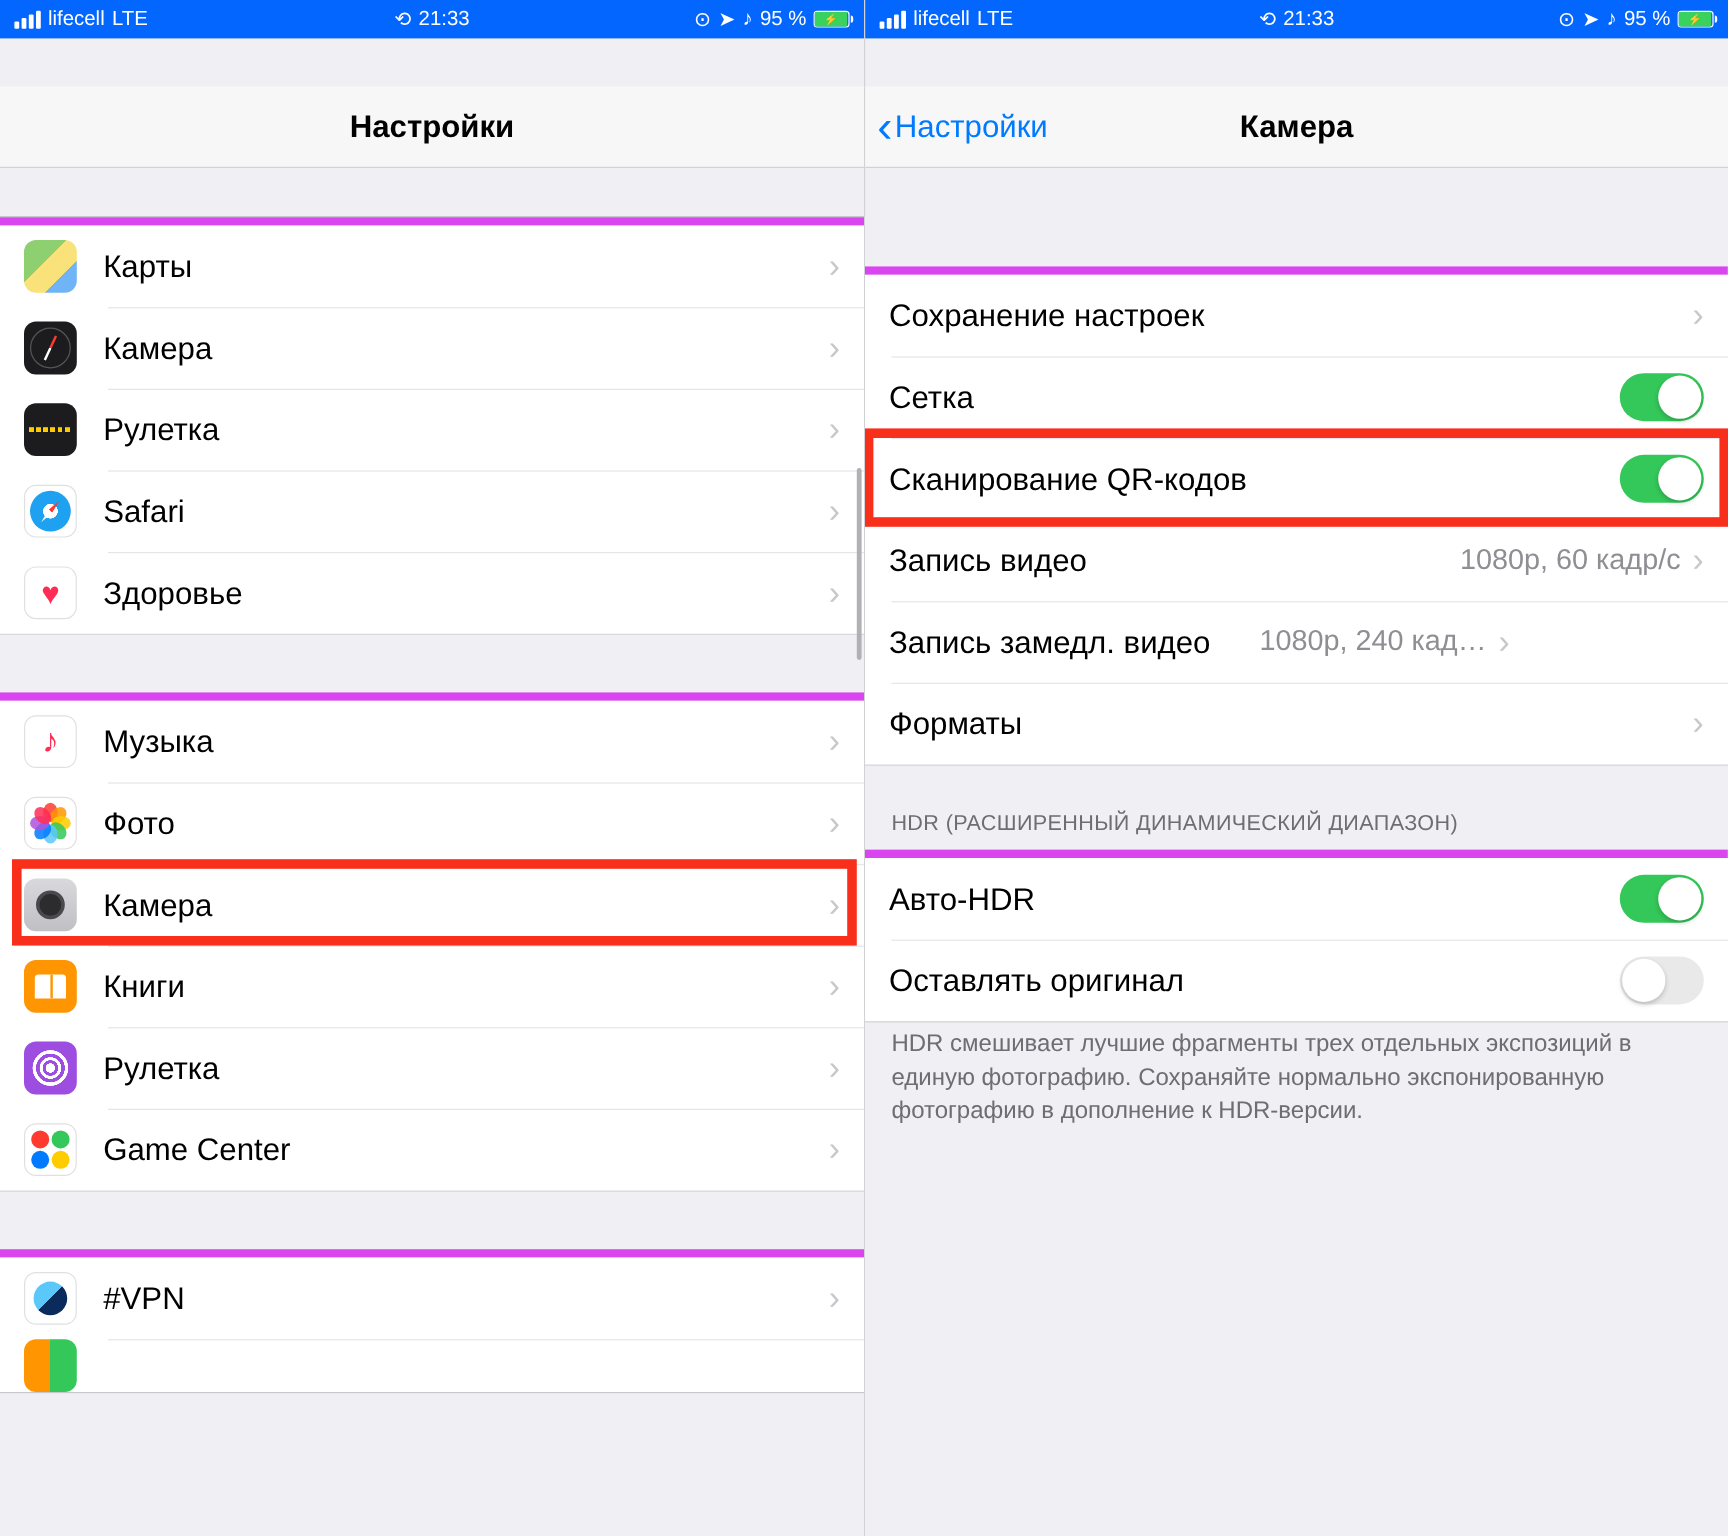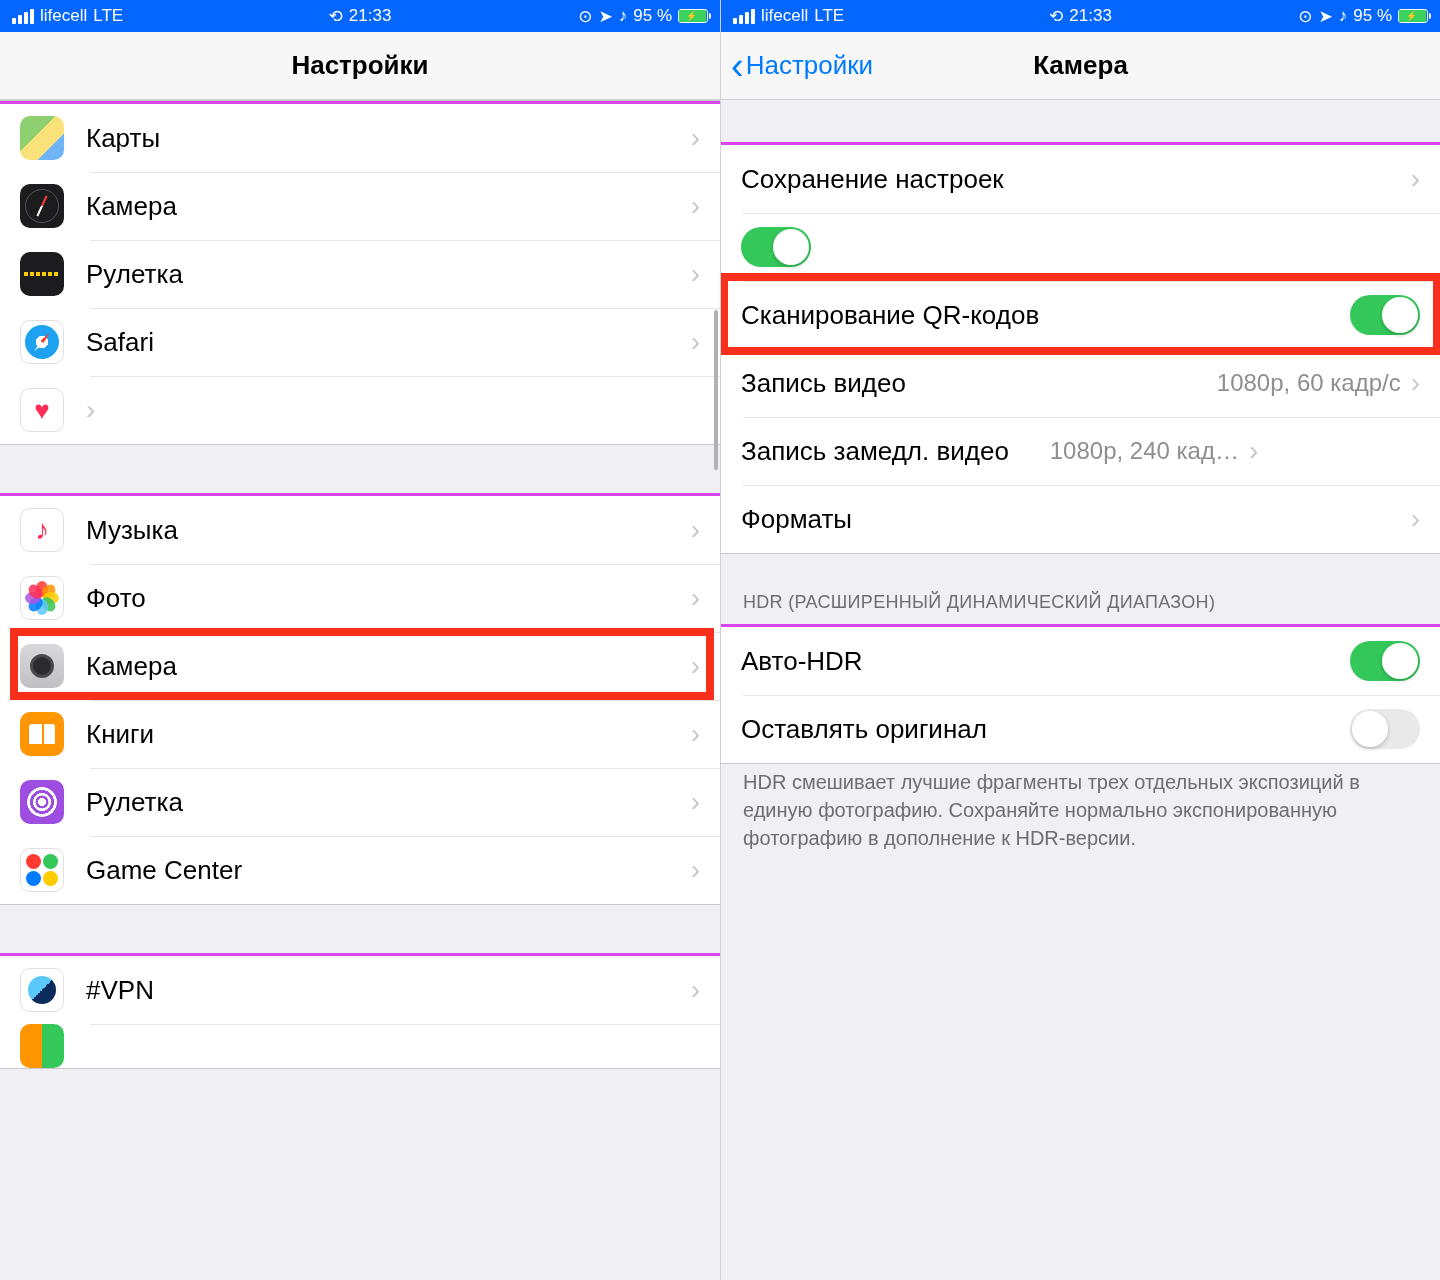--- a/index.html
+++ b/index.html
@@ -1,38 +1,38 @@
 <!DOCTYPE html>
 <html><head>
 <meta charset="utf-8">
 <style>
 *{margin:0;padding:0;box-sizing:border-box;-webkit-font-smoothing:antialiased;}
 body{font-family:-apple-system,BlinkMacSystemFont,"Helvetica Neue",sans-serif;background:#fff;width:1440px;height:1280px;overflow:hidden;}
 .wrap{display:flex;width:100%;height:100%;}
-.phone{width:50%;height:100%;background:#efeff4;display:flex;flex-direction:column;position:relative;}
+.phone{width:50%;height:100%;background:#efeff4;display:flex;flex-direction:column;position:relative;gap:40px;}
 .status-bar{height:32px;background:#0366ff;color:#fff;display:flex;align-items:center;justify-content:space-between;padding:0 12px;font-size:17px;font-weight:500;}
 .sb-left,.sb-center,.sb-right{display:flex;align-items:center;gap:6px;}
 .sb-center{position:absolute;left:50%;transform:translateX(-50%);}
 .bars{display:flex;align-items:flex-end;gap:2px;}
 .bar{width:4px;background:#fff;border-radius:1px;}
 .bar:nth-child(1){height:6px;}
 .bar:nth-child(2){height:9px;}
 .bar:nth-child(3){height:12px;}
 .bar:nth-child(4){height:15px;}
 .battery{width:30px;height:14px;border:1.5px solid #fff;border-radius:3px;position:relative;display:flex;align-items:center;}
 .battery::after{content:'';position:absolute;right:-4px;top:3px;width:2px;height:6px;background:#fff;border-radius:0 2px 2px 0;}
 .battery-fill{width:95%;height:100%;background:#3ad15e;border-radius:1px;display:flex;align-items:center;justify-content:center;}
 .bolt{color:#fff;font-size:9px;font-weight:bold;}
 .nav-bar{height:68px;background:#f7f7f7;display:flex;align-items:center;justify-content:center;position:relative;border-bottom:1px solid #d1d1d6;}
 .nav-title{font-size:26px;font-weight:600;color:#000;}
 .nav-back{position:absolute;left:10px;display:flex;align-items:center;color:#007aff;font-size:26px;cursor:pointer;}
 .nav-back-chevron{font-size:38px;font-weight:300;margin-right:2px;line-height:1;}
 .content{flex:1;overflow-y:auto;background:#efeff4;position:relative;}
 .group-top-line{height:1px;background:#c8c7cc;}
-.section{background:#fff;border-top:3px solid #d946ef;border-bottom:1px solid #c8c7cc;margin-bottom:0;}
+.section{background:#fff;border-top:7px solid #d946ef;border-bottom:1px solid #c8c7cc;margin-bottom:0;}
 .spacer{height:48px;background:#efeff4;}
 .row{display:flex;align-items:center;min-height:68px;padding:0 20px 0 20px;background:#fff;cursor:pointer;position:relative;}
 .row+.row::before{content:'';position:absolute;left:90px;right:0;top:0;height:1px;background:#e5e5ea;}
 .row-no-icon+.row-no-icon::before,.row-no-icon:first-child+.row-no-icon::before{left:22px;}
 .row.row-no-icon::before{left:22px;}
 .icon-box{width:44px;height:44px;border-radius:10px;margin-right:22px;display:flex;align-items:center;justify-content:center;font-size:22px;flex-shrink:0;}
 .row-label{font-size:26px;color:#000;flex:1;white-space:nowrap;overflow:hidden;text-overflow:ellipsis;}
 .row-detail{font-size:24px;color:#8e8e93;margin-right:10px;white-space:nowrap;overflow:hidden;text-overflow:ellipsis;max-width:220px;}
 .chevron{color:#c7c7cc;font-size:28px;font-weight:300;}
 .toggle{width:70px;height:40px;border-radius:20px;position:relative;flex-shrink:0;}
@@ -144,20 +144,21 @@
         <div class="icon-box ic-safari">
               <div class="safari-ring"></div>
             </div>
         <div class="row-label">Safari</div>
         <div class="chevron">›</div>
       </div>
       <div class="row">
         <div class="icon-box ic-health">
               <span class="heart">♥</span>
             </div>
+        <div class="row-label">Здоровье</div>
         <div class="chevron">›</div>
       </div>
     </div>
     <div class="scrollbar-hint" style="top:210px;height:160px;"></div>
     <div class="spacer"></div>
 
     <div class="section" style="position:relative;">
       <div class="row">
         <div class="icon-box ic-music">
               <span class="music-note">♪</span>
@@ -270,20 +271,21 @@
     <div class="nav-title">Камера</div>
   </div>
   <div class="content">
     <div style="height:42px;"></div>
     <div class="section" style="position:relative;">
       <div class="row row-no-icon">
         <div class="row-label">Сохранение настроек</div>
         <div class="chevron">›</div>
       </div>
       <div class="row row-no-icon">
+        <div class="row-label">Сетка</div>
         <div class="toggle toggle-on"></div>
       </div>
       <div class="row row-no-icon">
         <div class="row-label">Сканирование QR-кодов</div>
         <div class="toggle toggle-on"></div>
       </div>
       <div class="row row-no-icon">
         <div class="row-label">Запись видео</div>
         <div class="row-detail">1080p, 60 кадр/с</div>
         <div class="chevron">›</div>

